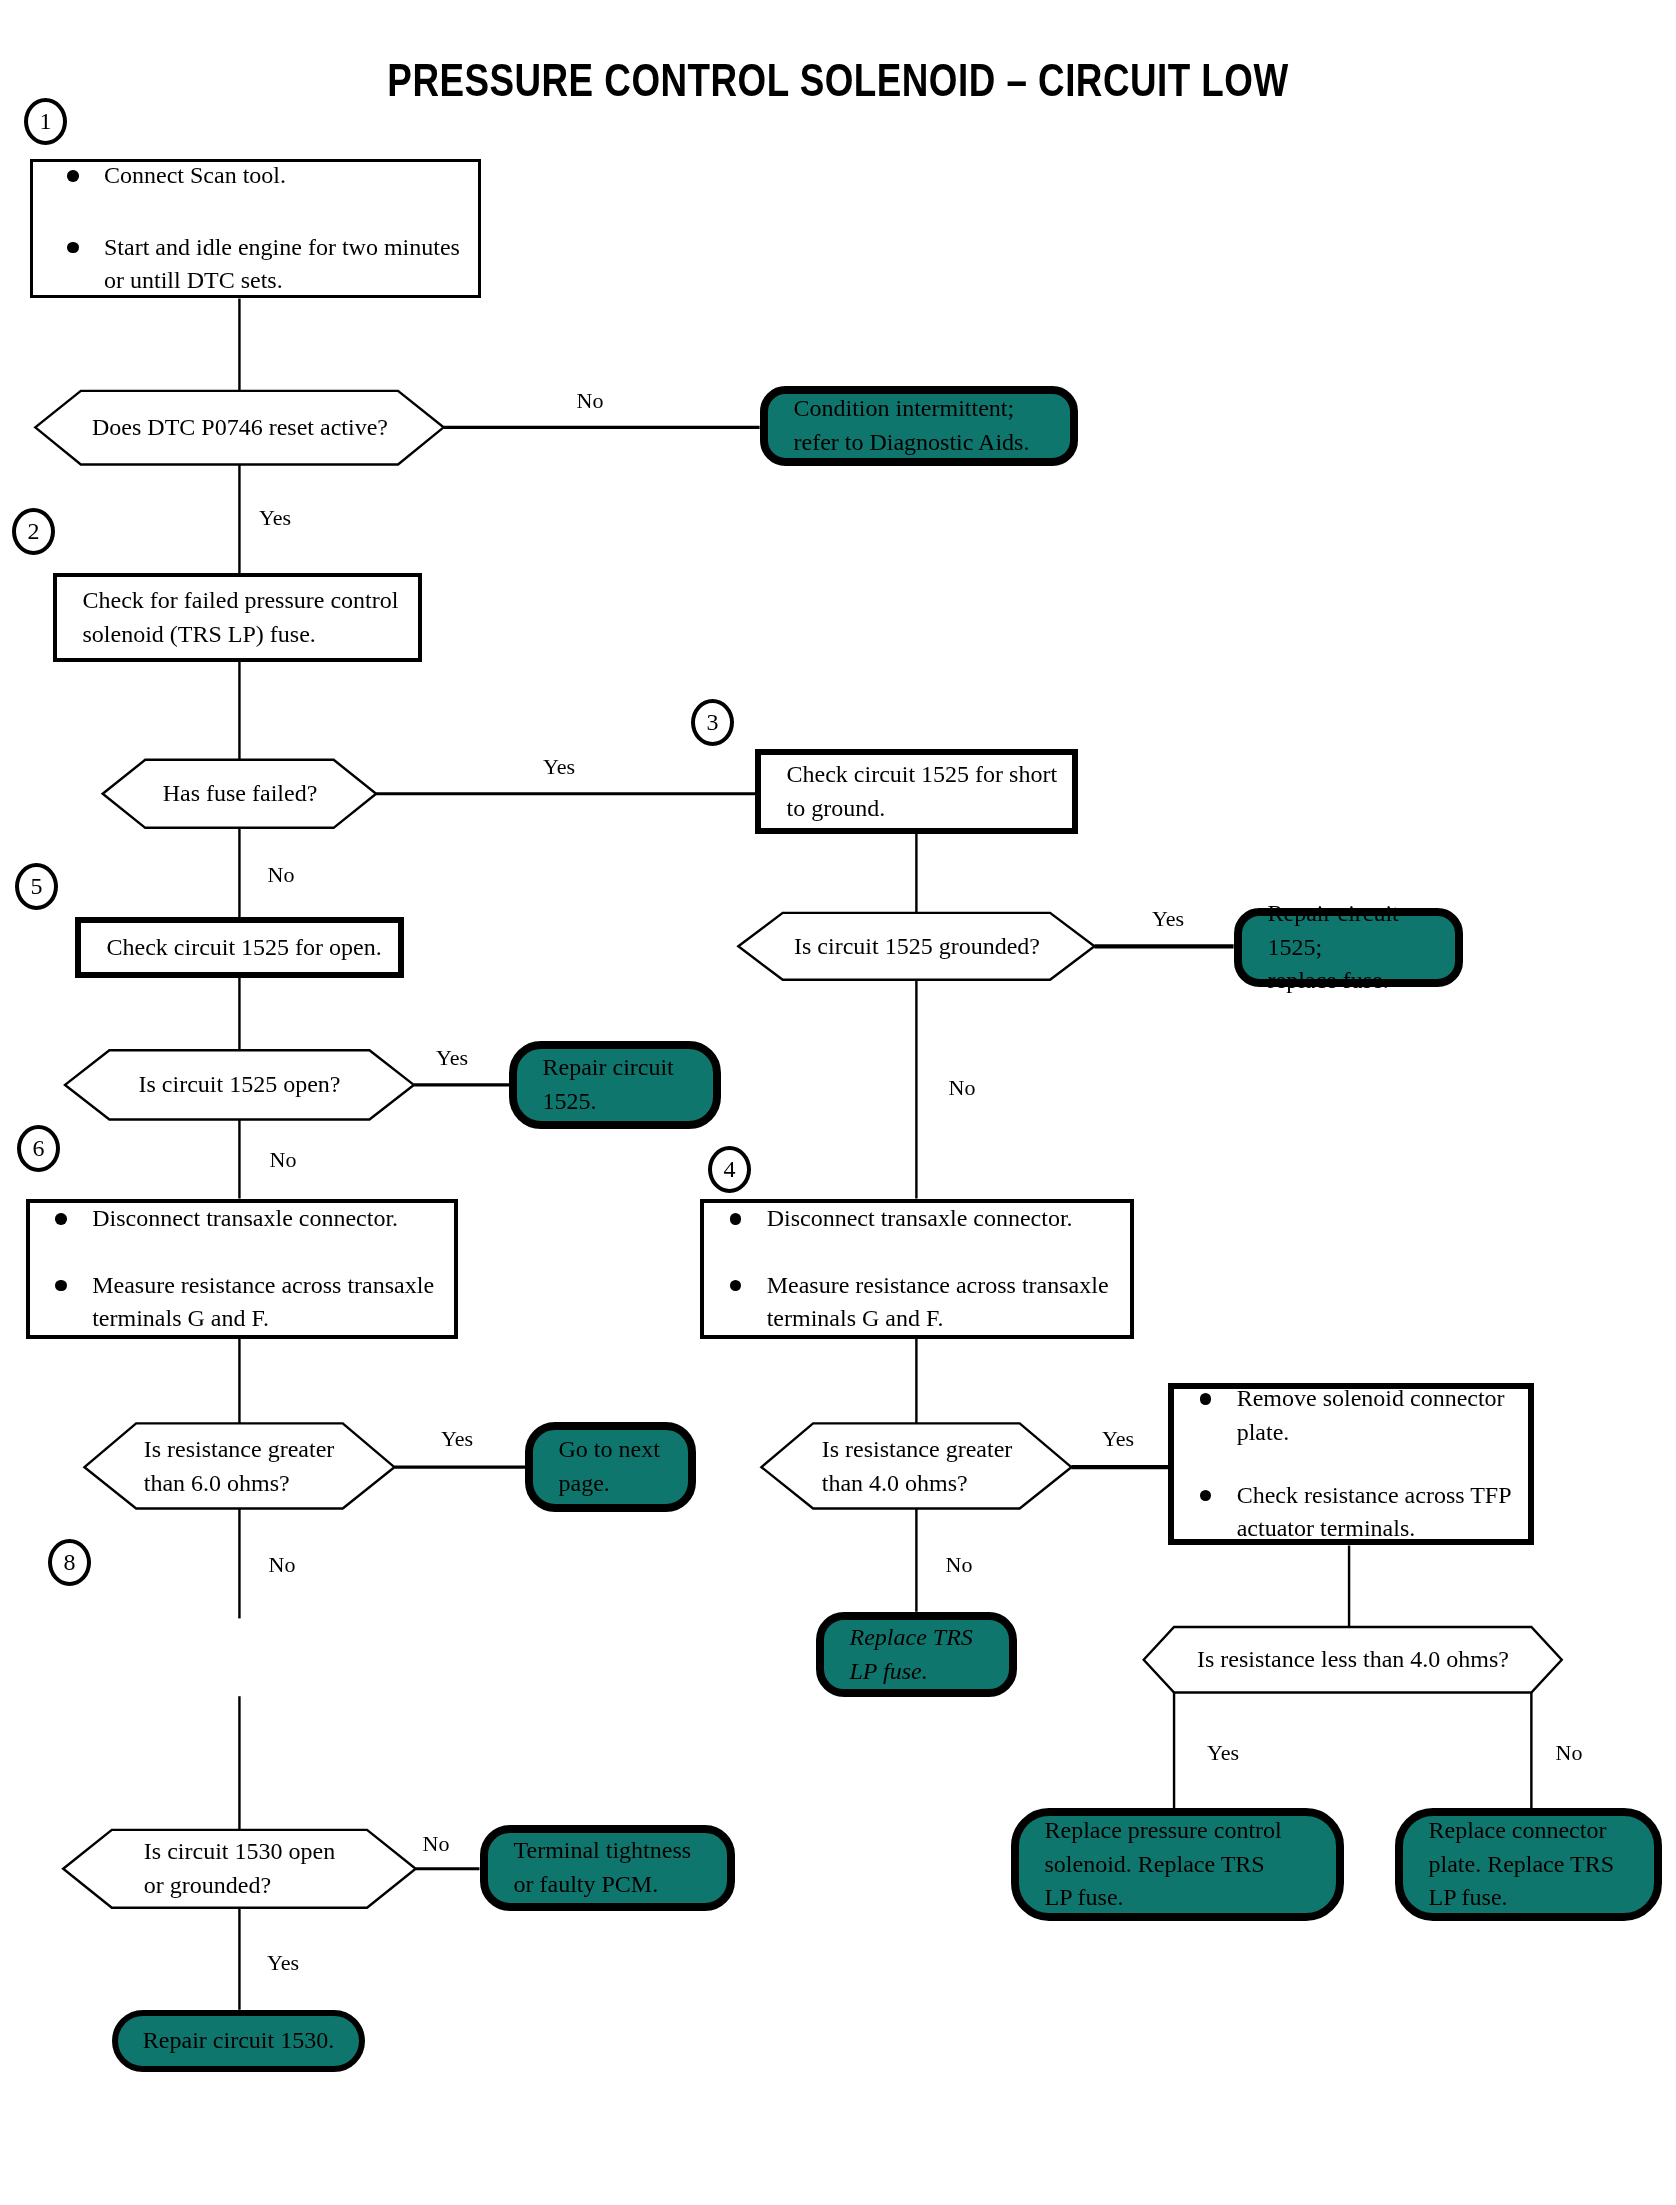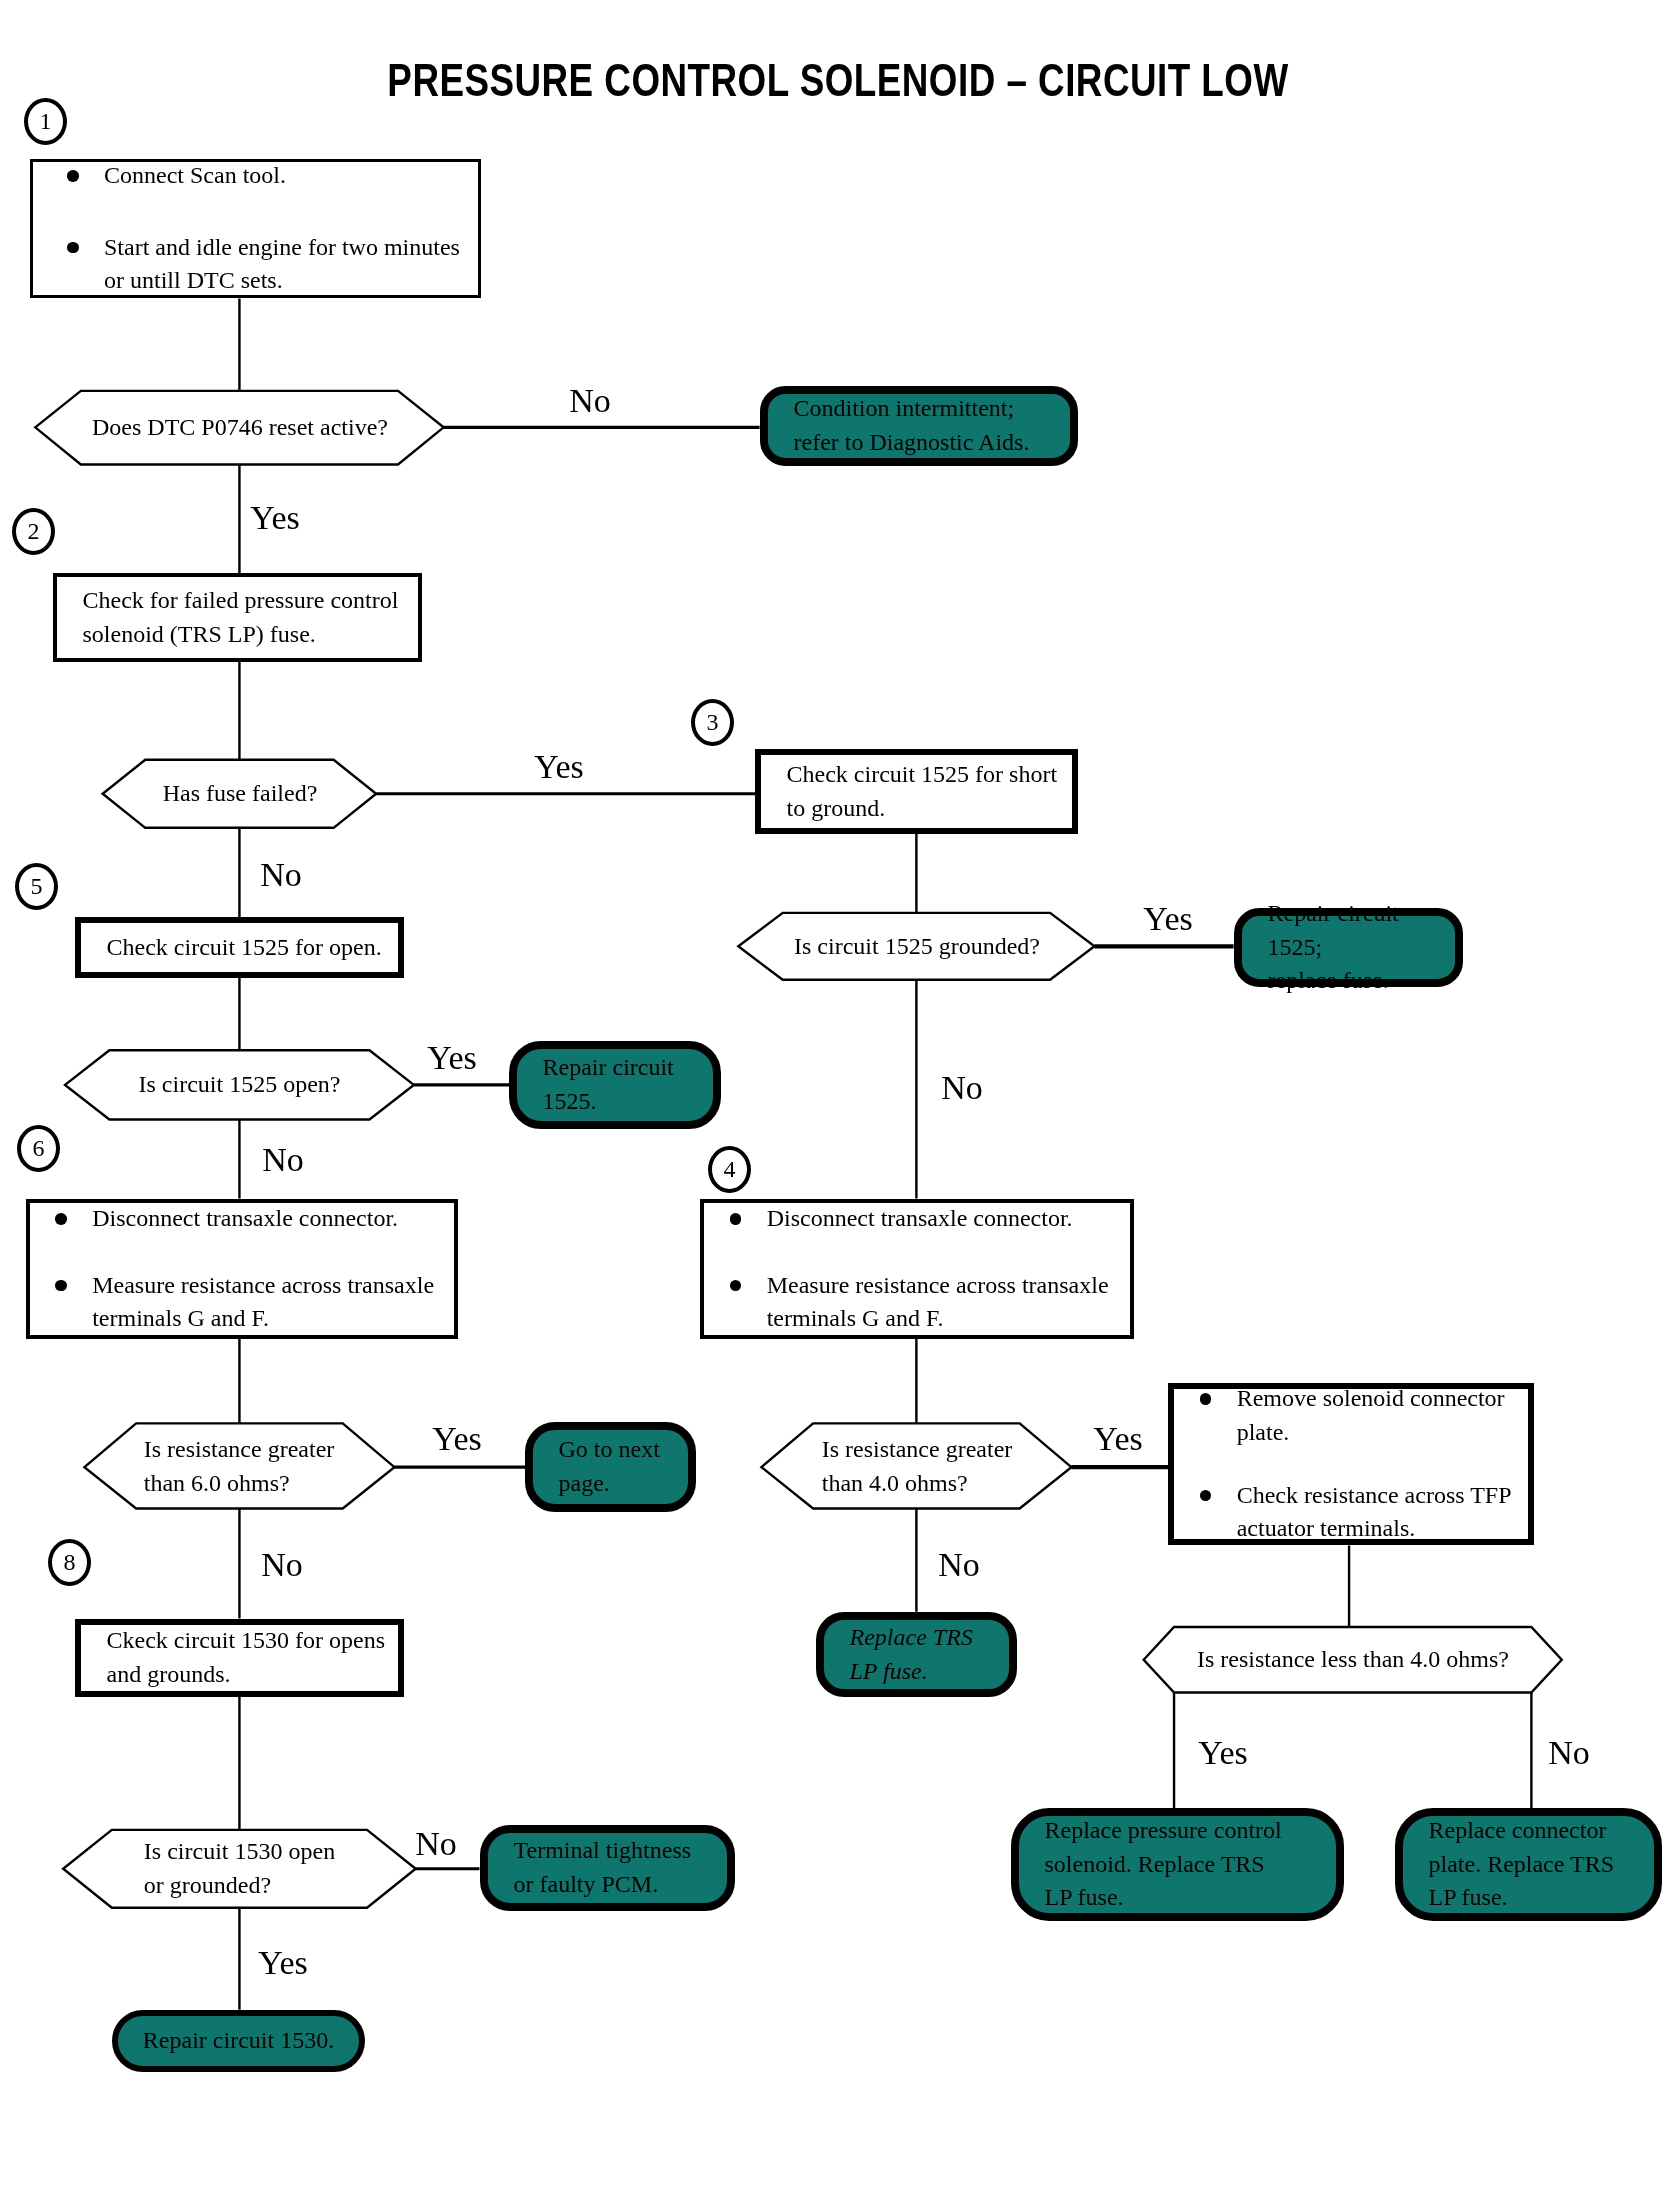--- a/index.html
+++ b/index.html
@@ -11,21 +11,21 @@
          letter-spacing:0.6px;transform:scaleX(0.80);}
   .box{position:absolute;box-sizing:border-box;background:#fff;border:4.9px solid #000;
        display:flex;align-items:center;}
   .node-text{font-size:24px;line-height:1.4;white-space:pre-line;text-align:left;}
   .pad{padding-left:25.5px;padding-right:6px;}
   .term{position:absolute;box-sizing:border-box;background:#0f766e;border:8px solid #000;
         display:flex;align-items:center;}
   .hexlab{position:absolute;display:flex;align-items:center;justify-content:center;}
   .hexlab .node-text{text-align:left;}
   .hexlab.center .node-text{text-align:center;}
-  .edge-label{position:absolute;transform:translate(-50%,-50%);font-size:34px;}
+  .edge-label{position:absolute;transform:translate(-50%,-50%);font-size:22px;}
   .badge{position:absolute;box-sizing:border-box;width:43px;height:47px;border:4.9px solid #000;
          border-radius:50%;display:flex;align-items:center;justify-content:center;
          font-size:24px;background:#fff;}
   ul.bullets{list-style:none;margin:0;padding:0;display:flex;flex-direction:column;gap:38px;}
   ul.bullets li{position:relative;padding-left:53px;}
   ul.bullets li::before{content:"";position:absolute;left:16px;top:11px;width:11.5px;height:11.5px;
          border-radius:50%;background:#000;}
 </style>
 </head>
 <body>
@@ -123,24 +123,20 @@
 
   <div class="box" style="left:1168px;top:1383px;width:366px;height:162px;border-width:6px;">
     <ul class="bullets node-text" style="margin-left:9.7px;gap:29px;">
       <li><span>Remove solenoid connector
 plate.</span></li>
       <li><span>Check resistance across TFP
 actuator terminals.</span></li>
     </ul>
   </div>
 
-  <div class="box" style="left:75px;top:1619px;width:329px;height:78px;border-width:6px;">
-    <div class="node-text pad">Ckeck circuit 1530 for opens
-and grounds.</div>
-  </div>
 
   <div class="hexlab center" style="left:67px;top:391px;width:346px;height:74px;">
     <div class="node-text">Does DTC P0746 reset active?</div>
   </div>
   <div class="hexlab center" style="left:103px;top:760px;width:274px;height:68px;">
     <div class="node-text">Has fuse failed?</div>
   </div>
   <div class="hexlab center" style="left:739px;top:913px;width:356px;height:67px;">
     <div class="node-text">Is circuit 1525 grounded?</div>
   </div>

